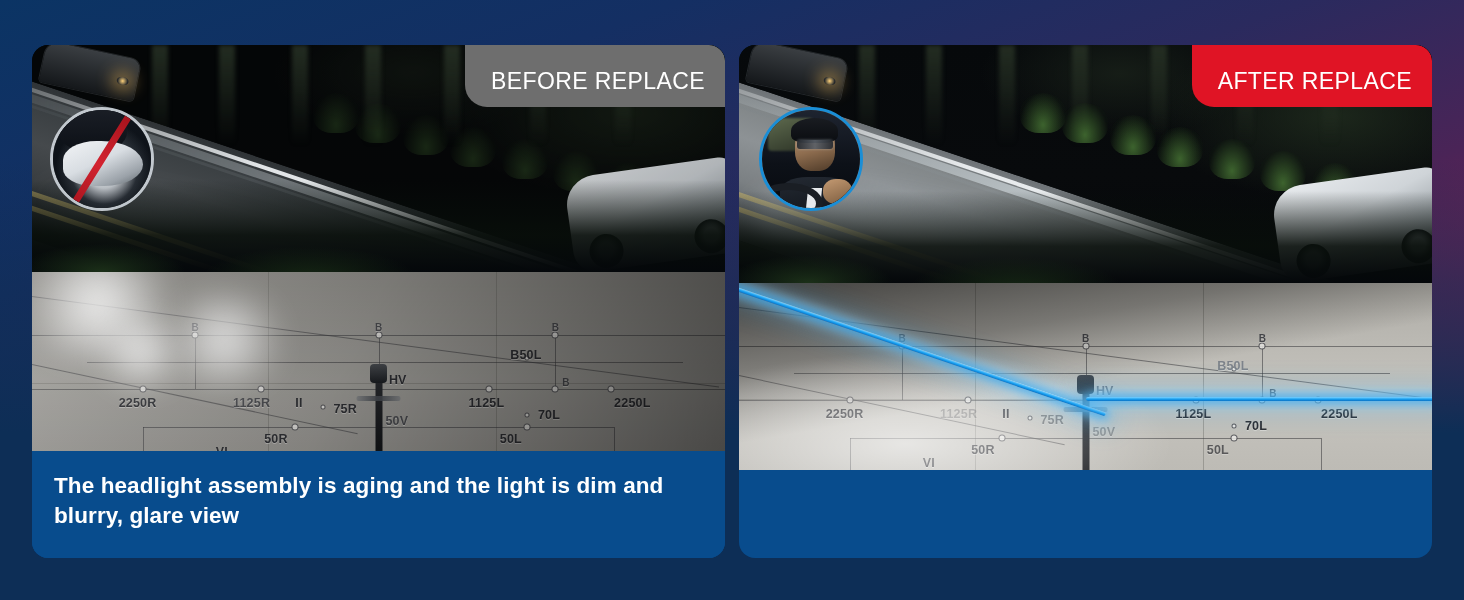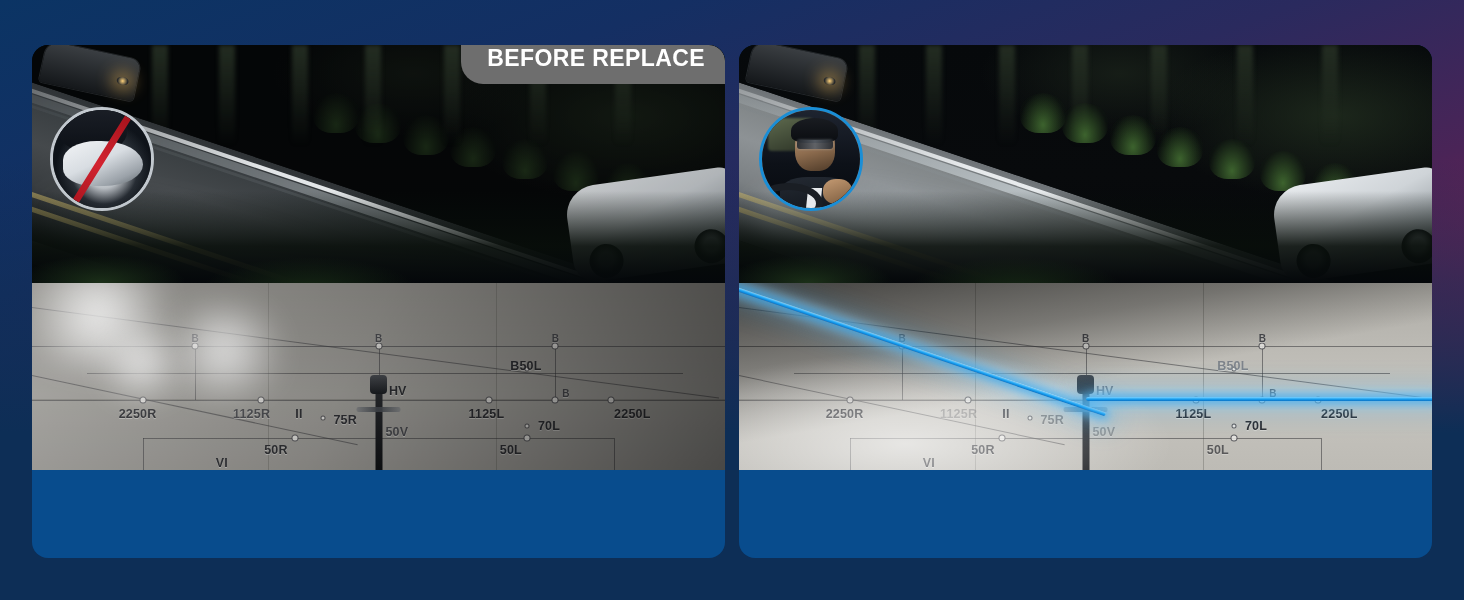--- a/index.html
+++ b/index.html
@@ -242,24 +242,24 @@
     background: linear-gradient(160deg, #c49a72, #7a5b3e);
   }
   .inset.good .wheel2 {
     position: absolute; left: -8%; bottom: -16%; width: 70%; height: 42%;
     border: 7px solid #1a1e24; border-radius: 50%;
   }
 
   
   .badge {
     position: absolute; top: 0; right: 0; z-index: 7;
-    padding: 2px 20px 14px 26px;
+    padding: 25px 20px 14px 26px;
     border-radius: 0 16px 0 22px;
     color: #fff;
-    font-size: 23px; font-weight: 700; letter-spacing: .4px;
+    font-size: 23px; font-weight: 400; letter-spacing: .4px;
     line-height: 1;
     white-space: nowrap;
   }
   .badge.grey { background: #6e6e6e; }
   .badge.red  { background: #e01425; }
 
   
   .diagram {
     position: relative;
     height: 187px;
@@ -471,20 +471,23 @@
         <div class="lbl light" style="left:76.5%;top:105px;font-size:10px">B</div>
 
         <div class="stand"></div>
 
         <div class="glow" style="left:-4%;top:-22px;width:190px;height:110px"></div>
         <div class="glow" style="left:17%;top:22px;width:150px;height:92px"></div>
         <div class="glow" style="left:8%;top:46px;width:110px;height:70px"></div>
         <div class="shade"></div>
       </div>
 
+      <div class="caption">
+        <p>The headlight assembly is aging and the light is dim and blurry, glare view</p>
+      </div>
     </div>
 
     <div class="card after">
 
       <div class="photo">
         <div class="sky"></div>
 
         <div class="trees">
           <i style="left:6%"></i>
             <i style="left:17%"></i>
@@ -536,20 +539,21 @@
             <span class="head"></span>
             <span class="hairg"></span>
             <span class="glasses"></span>
             <span class="suit"></span>
             <span class="shirt"></span>
             <span class="hand"></span>
             <span class="wheel2"></span>
           </div>
         </div>
 
+        <div class="badge red">AFTER REPLACE</div>
       </div>
 
       <div class="diagram">
         <div class="wall"></div>
         <div class="seamv" style="left:34%"></div>
         <div class="seamv" style="left:67%"></div>
         <div class="seamh" style="top:62%"></div>
 
         <div class="gline h" style="left:0;right:0;top:63px"></div>
         <div class="gline h" style="left:0;right:0;top:117px"></div>

